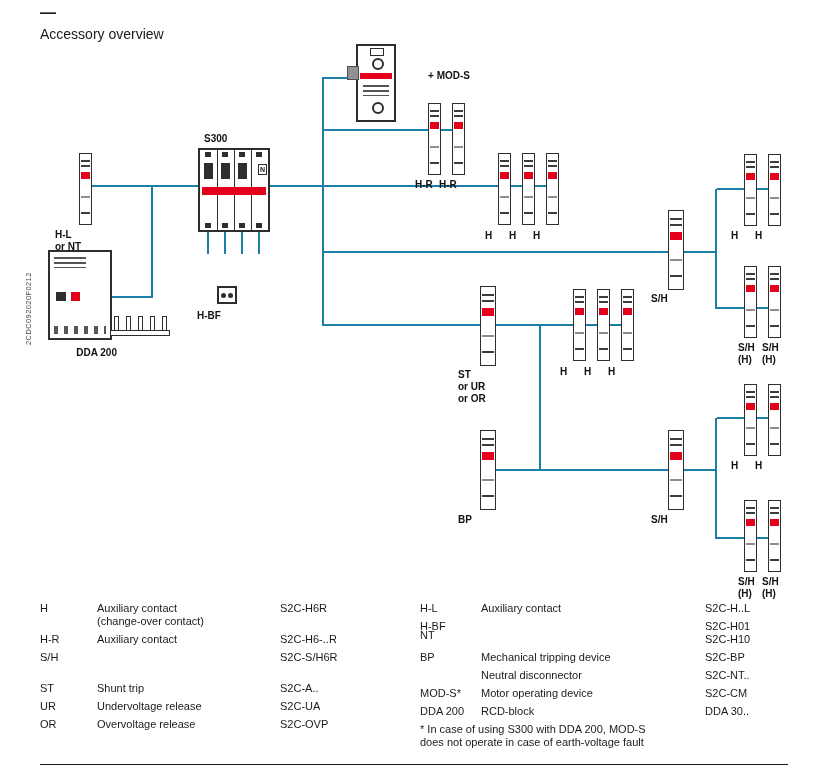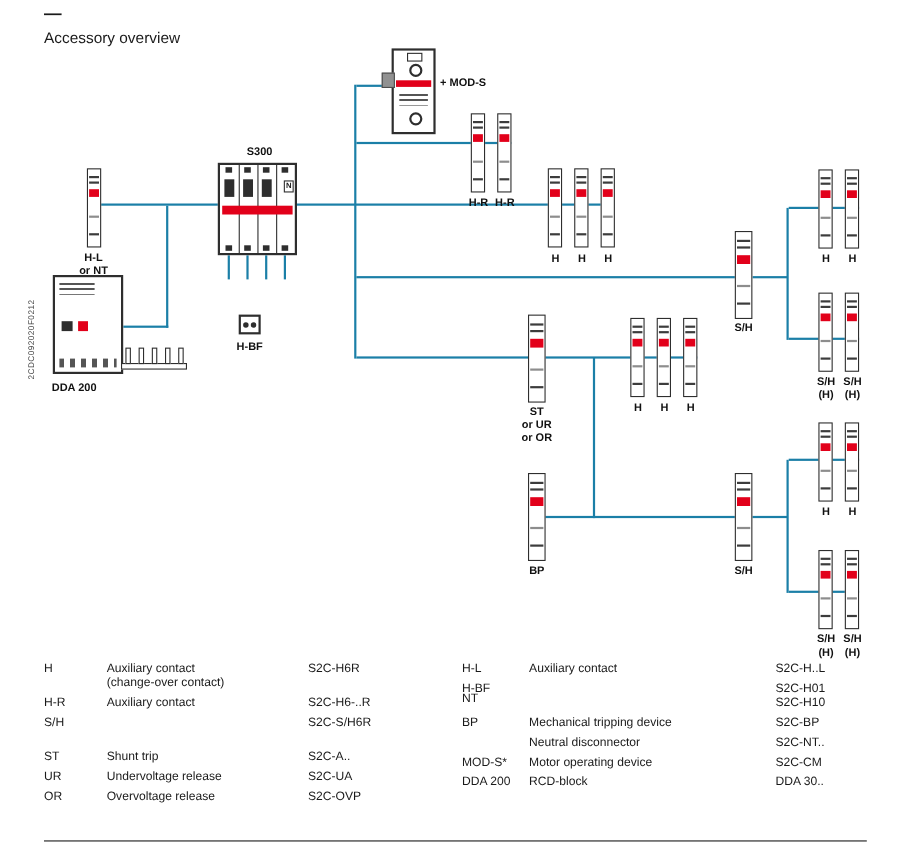--- a/index.html
+++ b/index.html
@@ -55,23 +55,23 @@
        background:repeating-linear-gradient(to right,#555 0 4px,transparent 4px 10px);}
   .combbar{position:absolute;left:110px;top:330px;width:60px;height:6px;box-sizing:border-box;
        border:1px solid #2e2e2e;background:#fff;}
   .fin{position:absolute;top:316px;width:5px;height:15px;box-sizing:border-box;border:1px solid #2e2e2e;background:#fff;}
   
   .hbf{position:absolute;left:217px;top:286px;width:20px;height:18px;box-sizing:border-box;
        border:2px solid #2e2e2e;background:#fff;}
   .hbf::before,.hbf::after{content:"";position:absolute;top:5px;width:5px;height:5px;border-radius:50%;background:#2e2e2e;}
   .hbf::before{left:2px;} .hbf::after{left:9px;}
   
-  .lbl{position:absolute;font-size:10px;font-weight:bold;line-height:12px;text-align:center;
+  .lbl{position:absolute;font-size:10px;font-weight:bold;line-height:12px;
        white-space:pre-line;color:#111;}
-  .lbl.left{text-align:left;}
+  .lbl.left{text-align:right;}
   .title-dash{position:absolute;left:40px;top:4px;font-size:16px;font-weight:bold;}
   .title{position:absolute;left:40px;top:26px;font-size:14px;color:#1a1a1a;}
   .sidecode{position:absolute;left:24px;top:345px;width:100px;font-size:7.5px;color:#444;
        letter-spacing:.4px;transform:rotate(-90deg);transform-origin:0 0;}
   .leg{position:absolute;font-size:11px;line-height:13px;white-space:pre-line;color:#1a1a1a;}
   .botrule{position:absolute;left:40px;top:764px;width:748px;height:1px;background:#1a1a1a;}
 </style>
 </head>
 <body>
 
@@ -237,15 +237,17 @@
   <div class="leg" style="left:705px;top:651px">S2C-BP</div>
   <div class="leg" style="left:420px;top:629px">NT</div>
   <div class="leg" style="left:481px;top:669px">Neutral disconnector</div>
   <div class="leg" style="left:705px;top:669px">S2C-NT..</div>
   <div class="leg" style="left:420px;top:687px">MOD-S*</div>
   <div class="leg" style="left:481px;top:687px">Motor operating device</div>
   <div class="leg" style="left:705px;top:687px">S2C-CM</div>
   <div class="leg" style="left:420px;top:705px">DDA 200</div>
   <div class="leg" style="left:481px;top:705px">RCD-block</div>
   <div class="leg" style="left:705px;top:705px">DDA 30..</div>
+  <div class="leg" style="left:420px;top:723px">* In case of using S300 with DDA 200, MOD-S
+does not operate in case of earth-voltage fault</div>
 
   <div class="botrule"></div>
 </div>
 
 </body></html>

